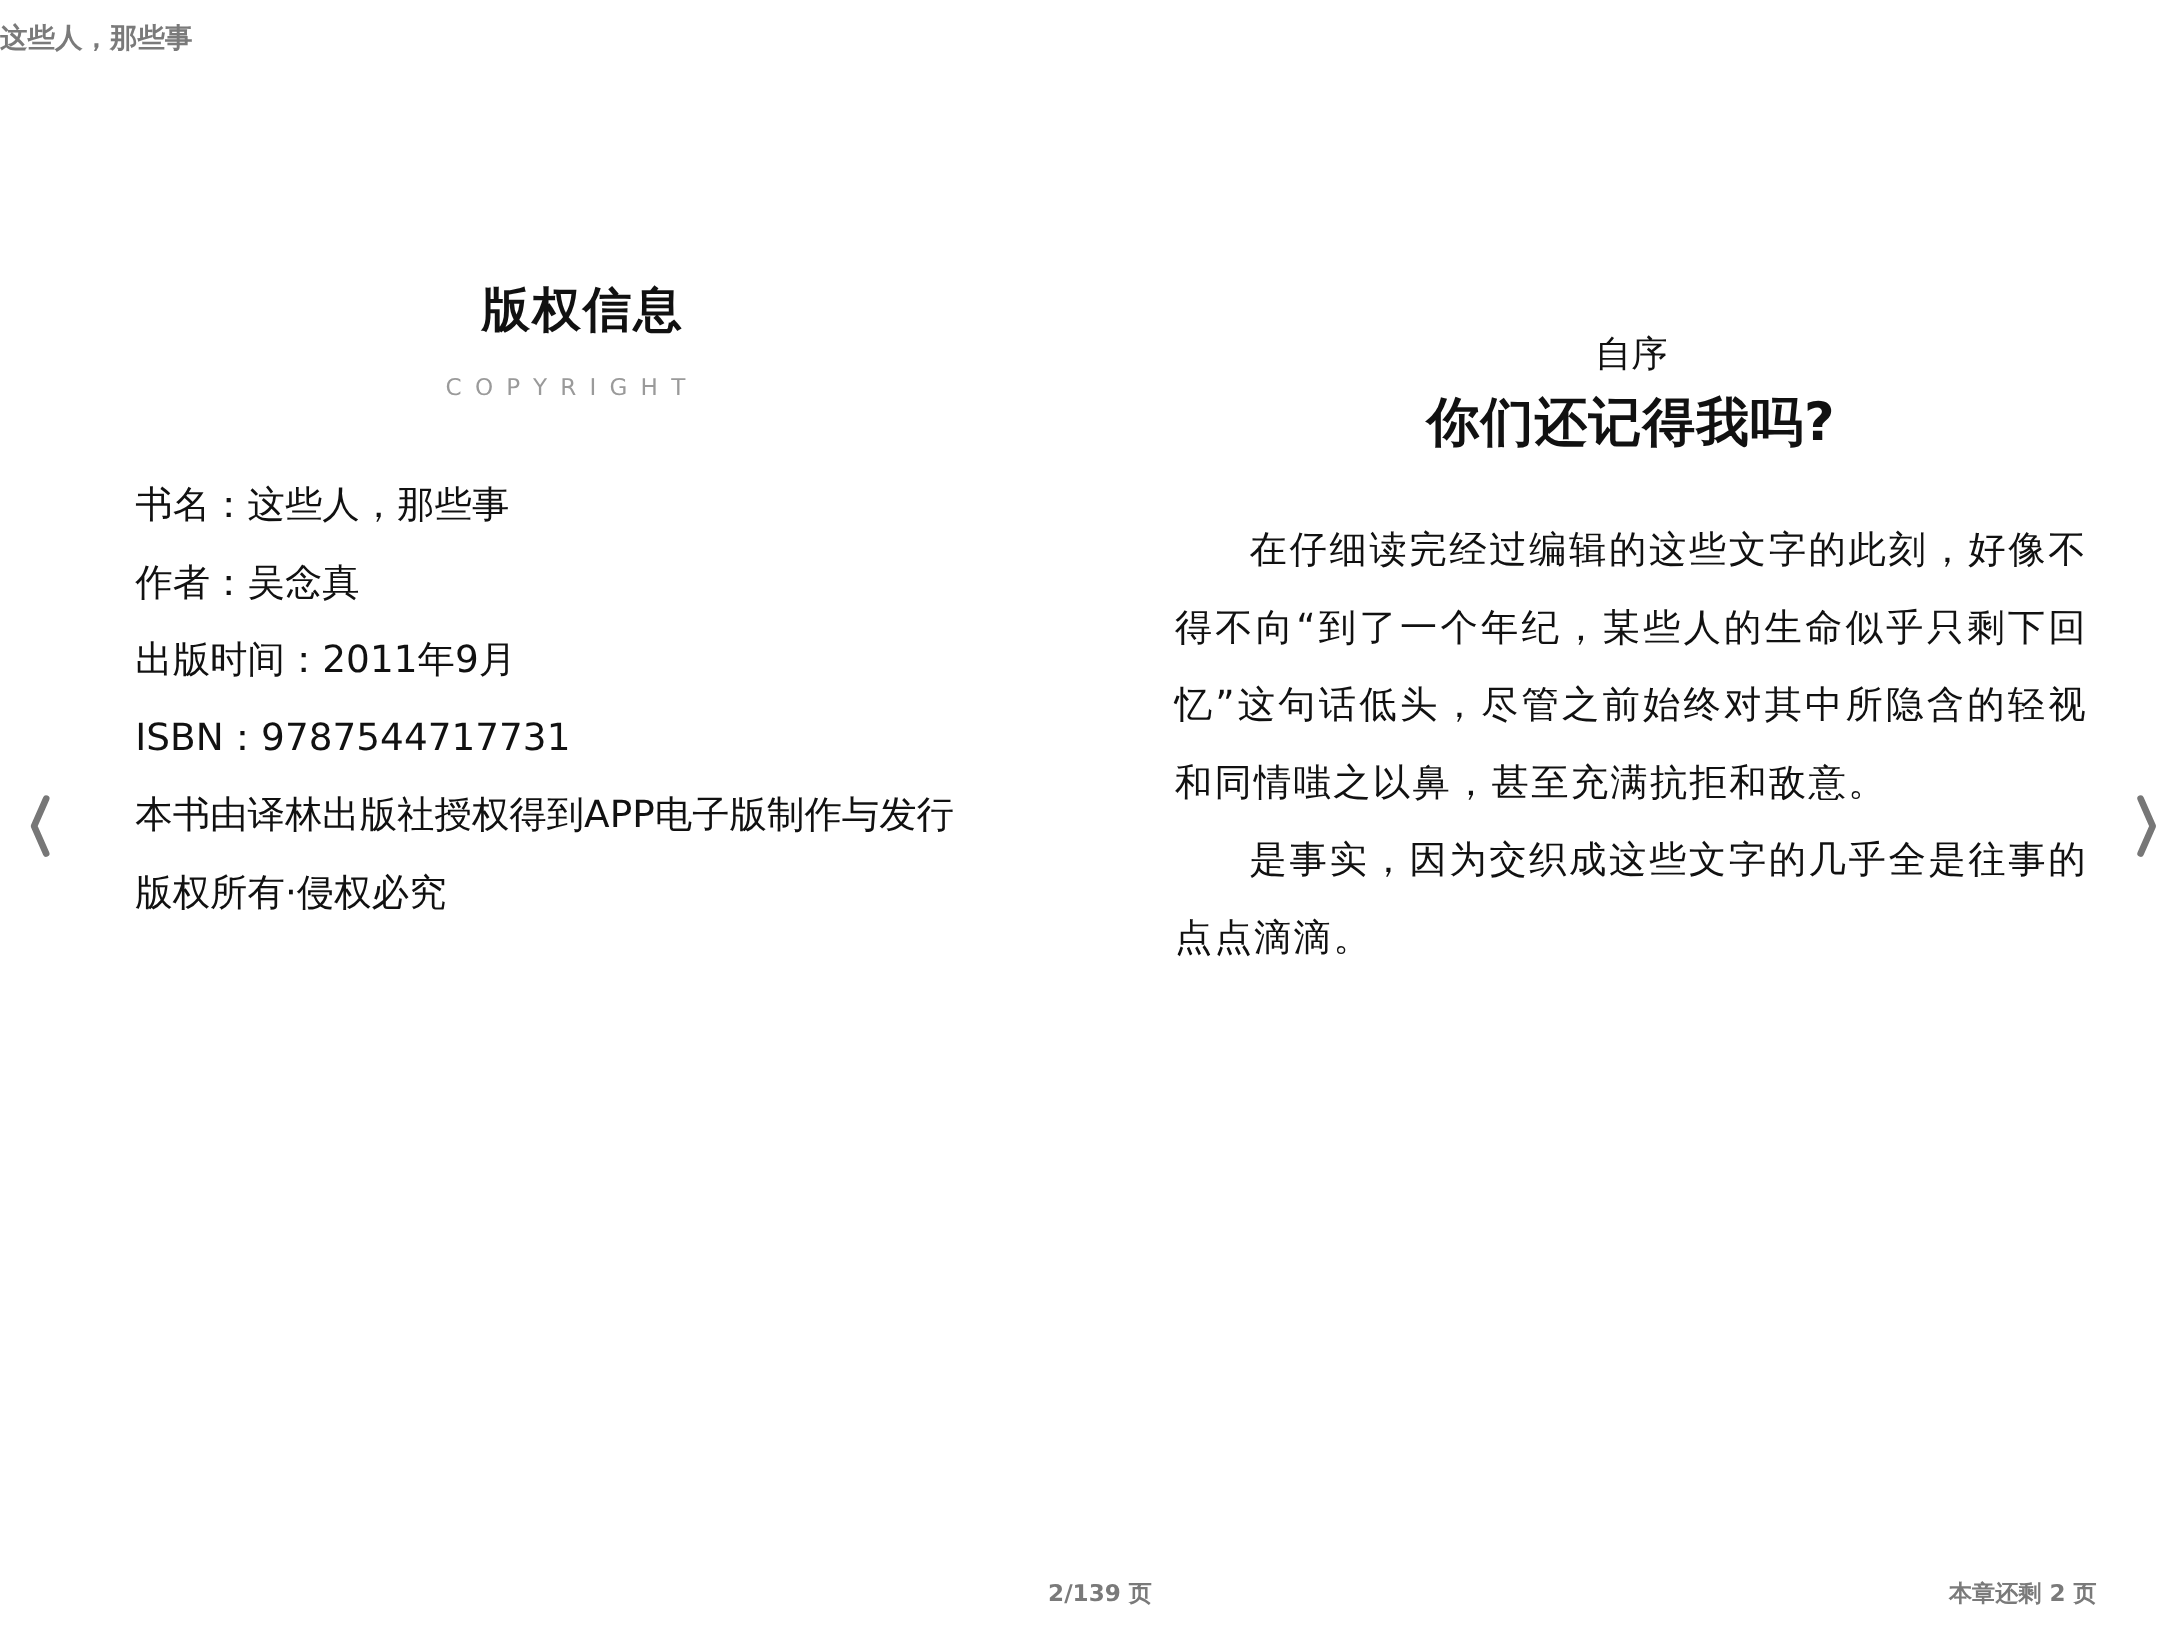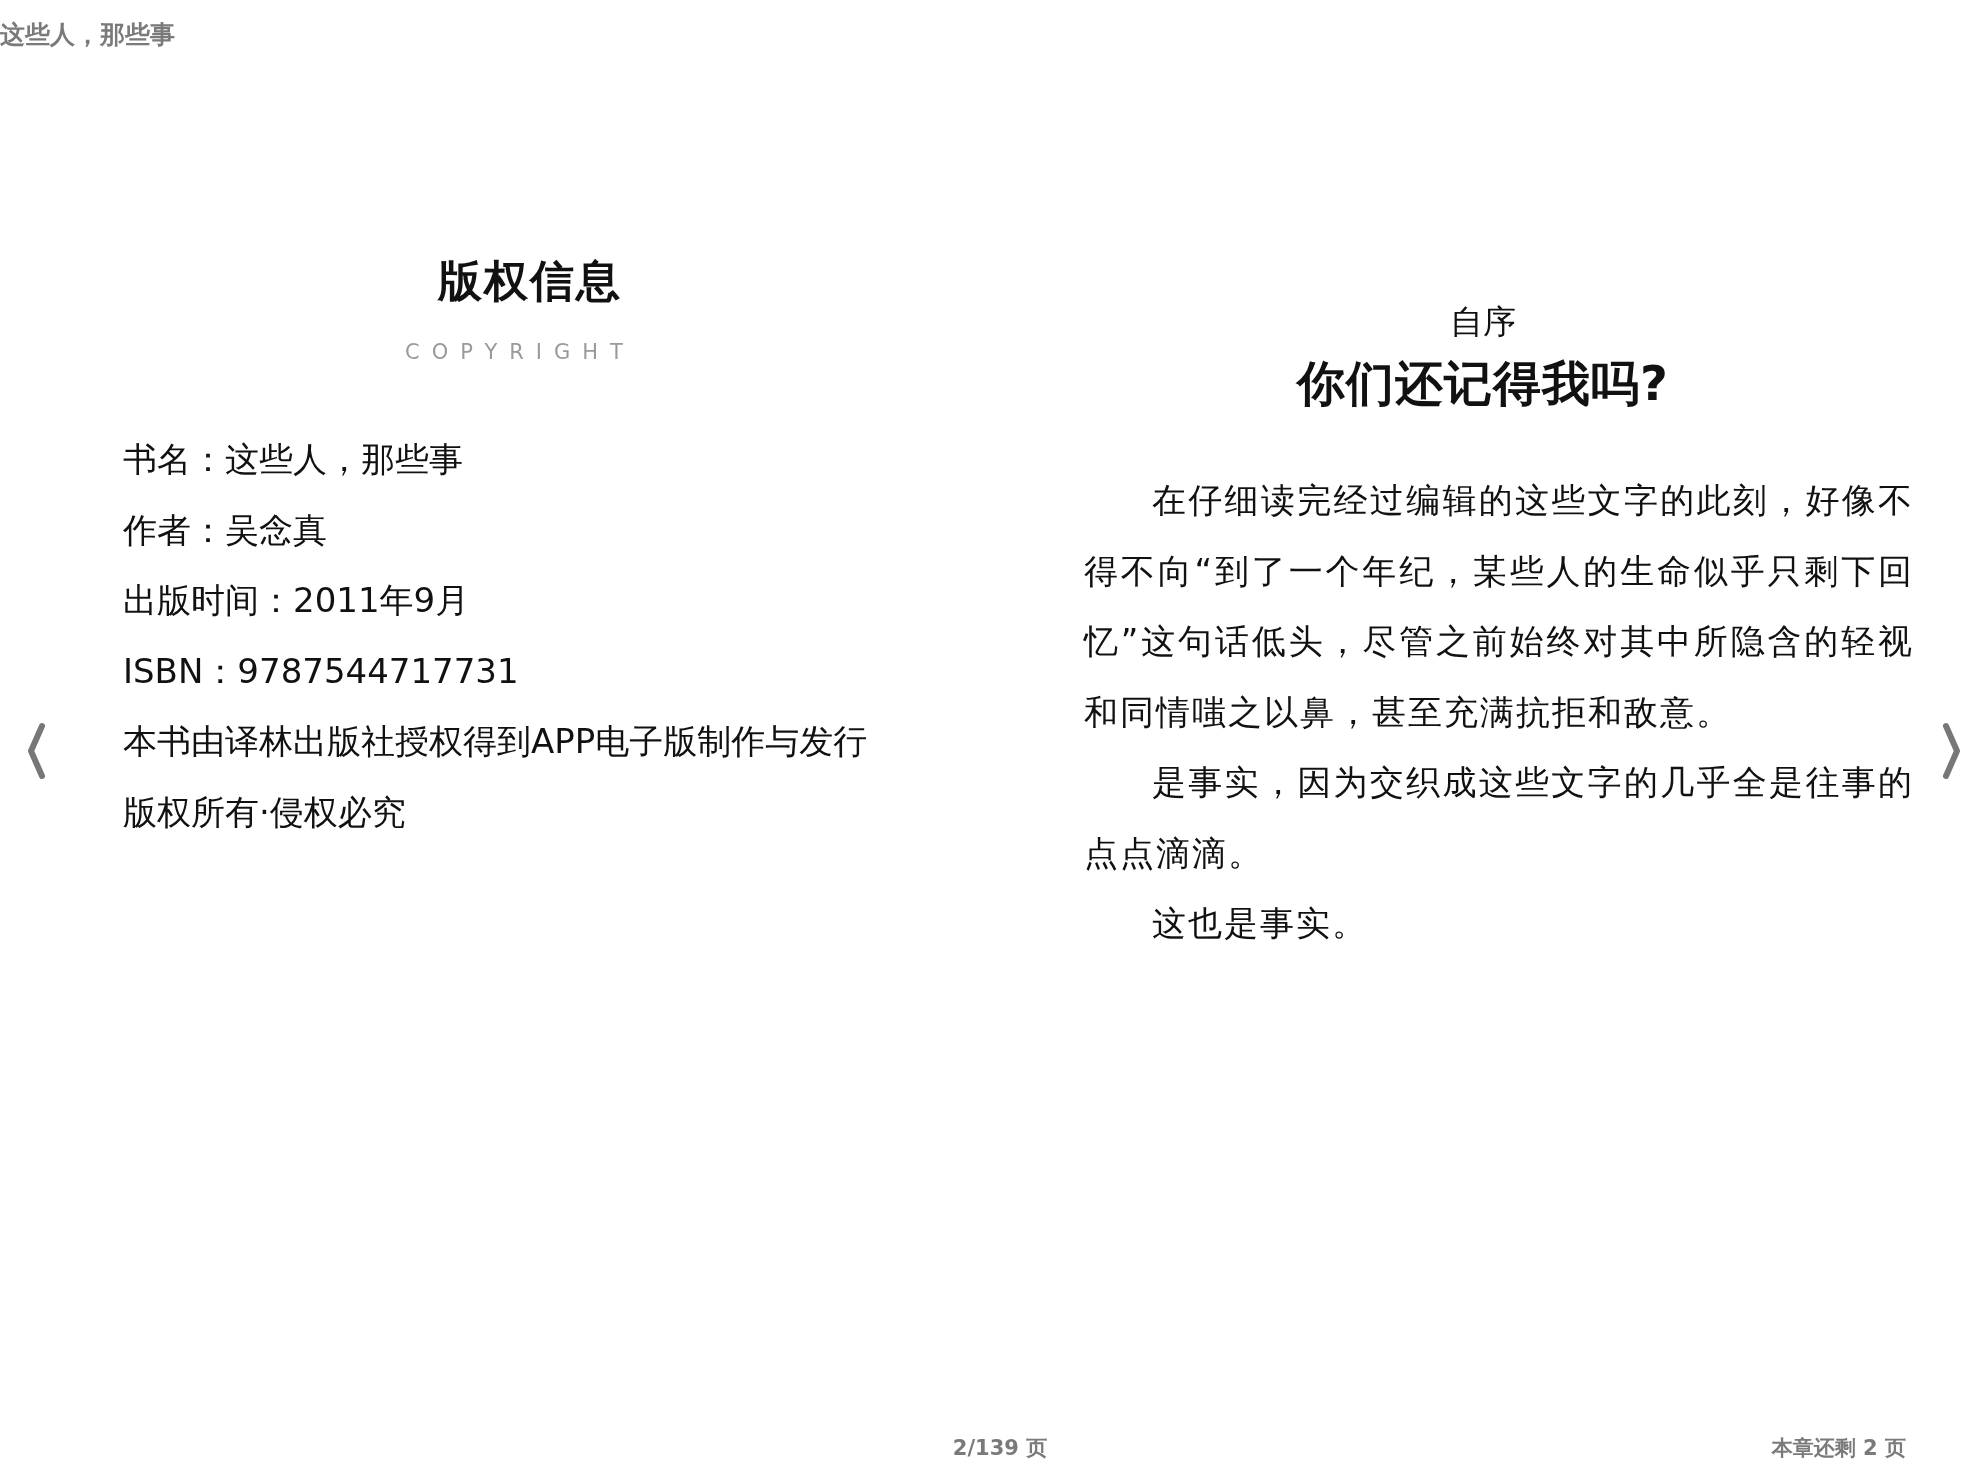--- a/index.html
+++ b/index.html
@@ -49,21 +49,21 @@
   .chapter-label {
     position: absolute; top: 300px; left: 0; width: 830px;
     text-align: center; font-size: 33px; font-weight: normal; color: #111;
   }
   .chapter-title {
     position: absolute; top: 352px; left: 0; width: 830px;
     text-align: center; font-size: 48px; font-weight: bold; color: #111;
     letter-spacing: 1px;
   }
   .body-text {
-    position: absolute; top: 465px; left: 16px; width: 830px;
+    position: absolute; top: 465px; left: 0; width: 830px;
     font-size: 34px; line-height: 70.5px; color: #111;
   }
   .body-text p { margin: 0; text-indent: 2em; letter-spacing: 2px; text-align: justify; }
 
   .footer-page {
     position: absolute; top: 1434px; left: 900px; width: 200px;
     text-align: center; font-size: 21px; font-weight: bold; color: #7a7a7a;
   }
   .footer-remaining {
     position: absolute; top: 1434px; right: 76px;
@@ -101,20 +101,19 @@
       <li>版权所有·侵权必究</li>
     </ul>
   </section>
 
   <section class="page-right">
     <div class="chapter-label">自序</div>
     <div class="chapter-title">你们还记得我吗?</div>
     <div class="body-text">
       <p>在仔细读完经过编辑的这些文字的此刻，好像不得不向“到了一个年纪，某些人的生命似乎只剩下回忆”这句话低头，尽管之前始终对其中所隐含的轻视和同情嗤之以鼻，甚至充满抗拒和敌意。</p>
       <p>是事实，因为交织成这些文字的几乎全是往事的点点滴滴。</p>
-      <p>这也是事实。</p>
     </div>
   </section>
 
   <div class="footer-page">2/139 页</div>
   <div class="footer-remaining">本章还剩 2 页</div>
 
 </div>
 
 </body></html>

